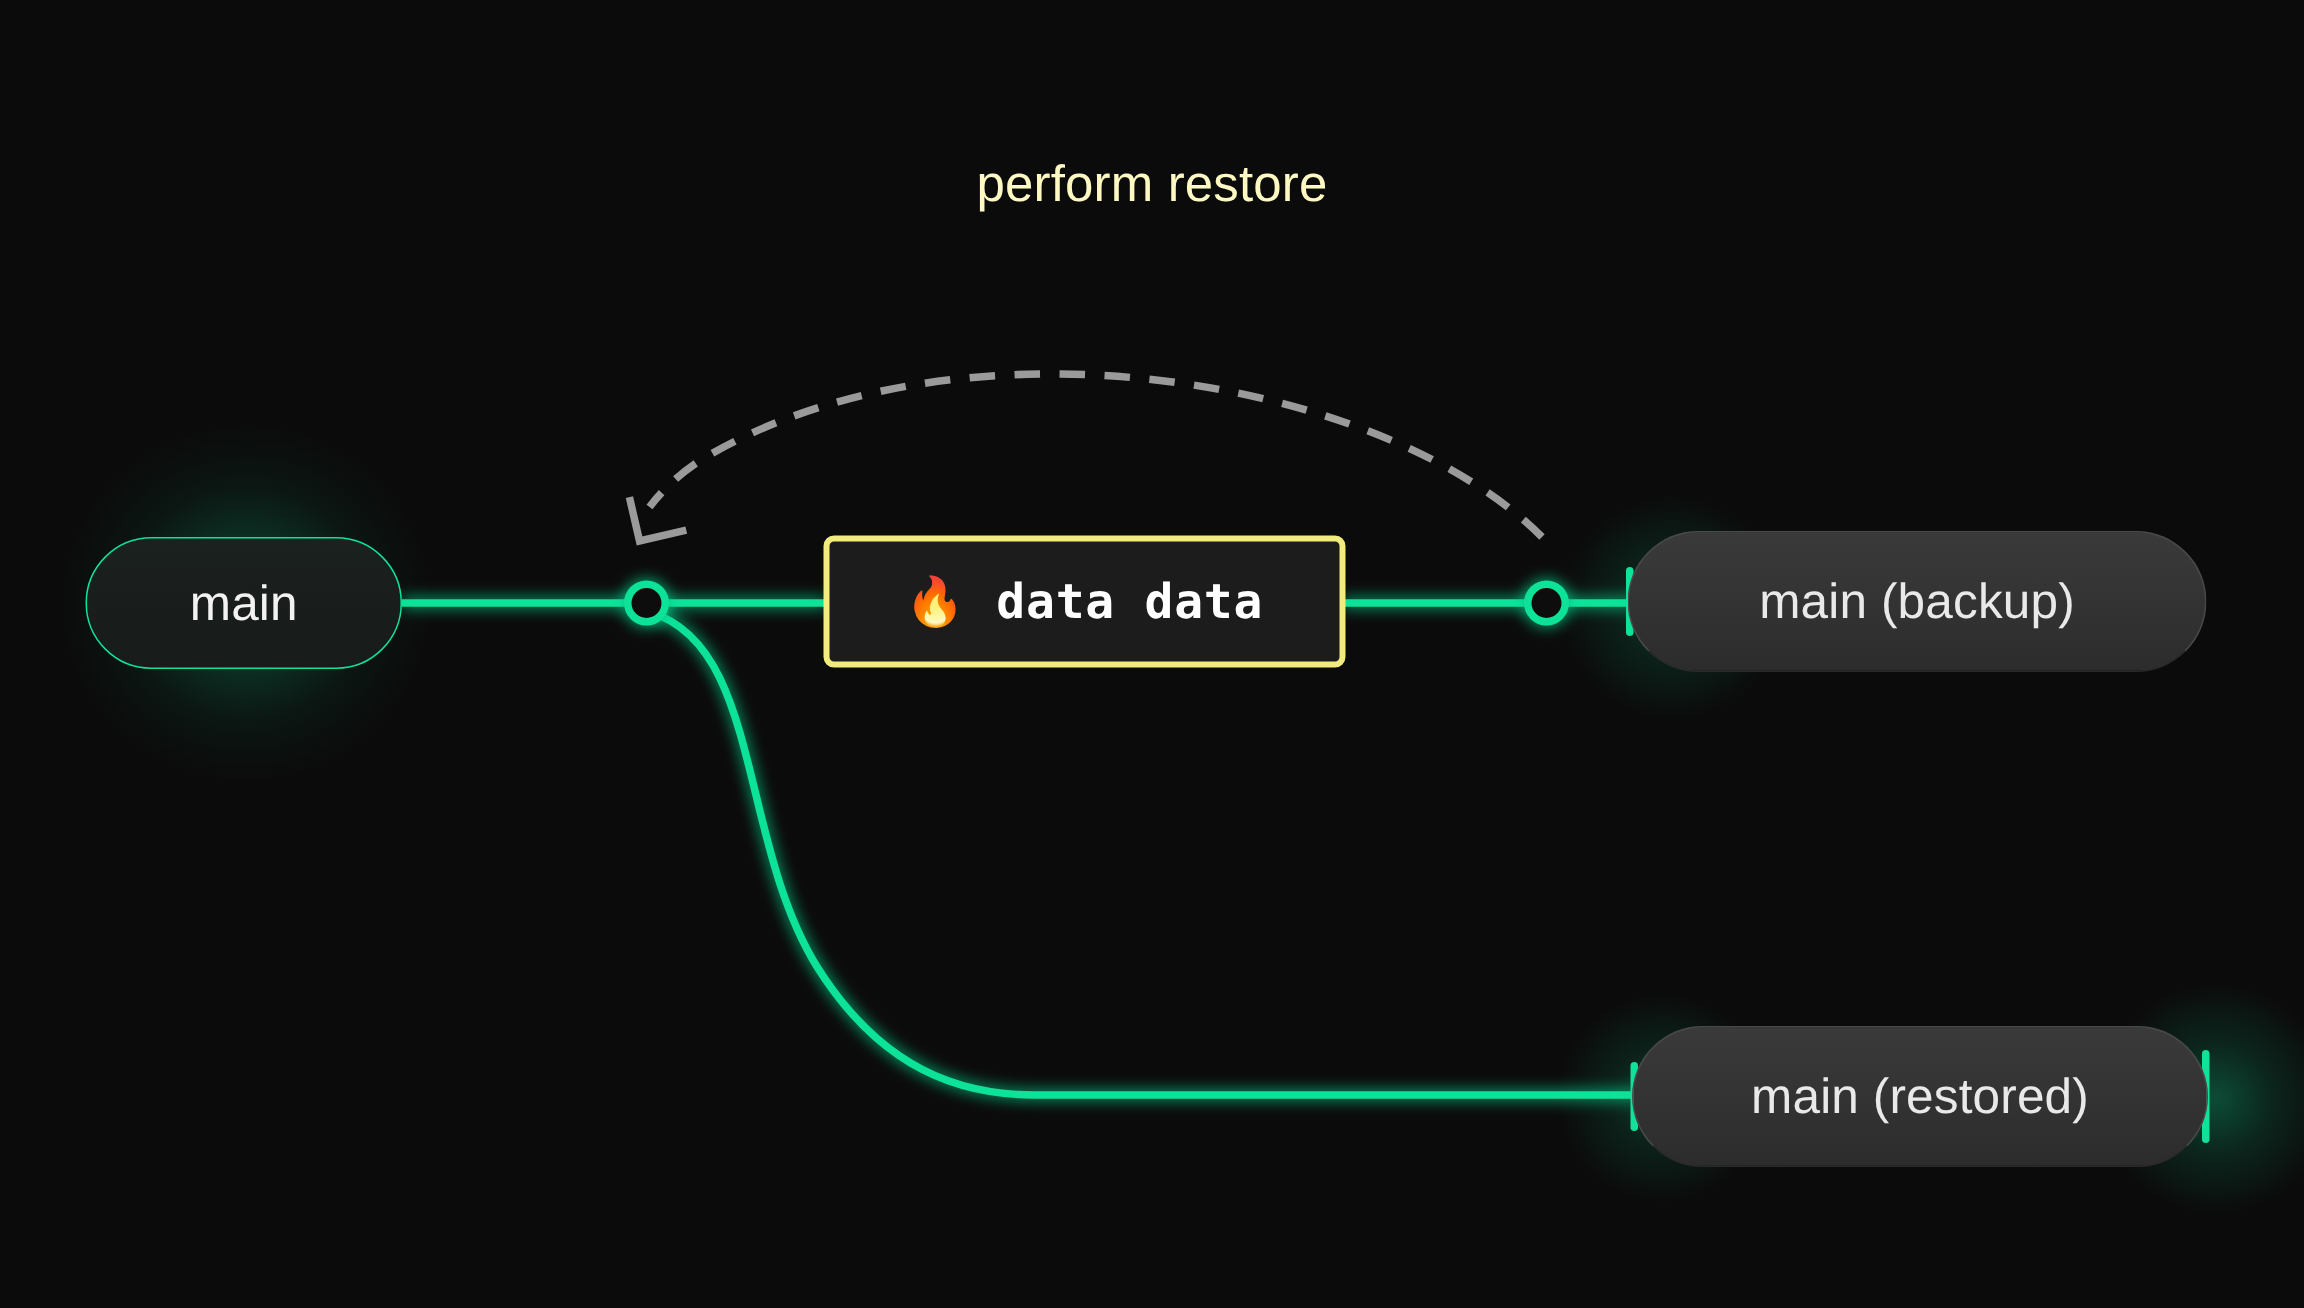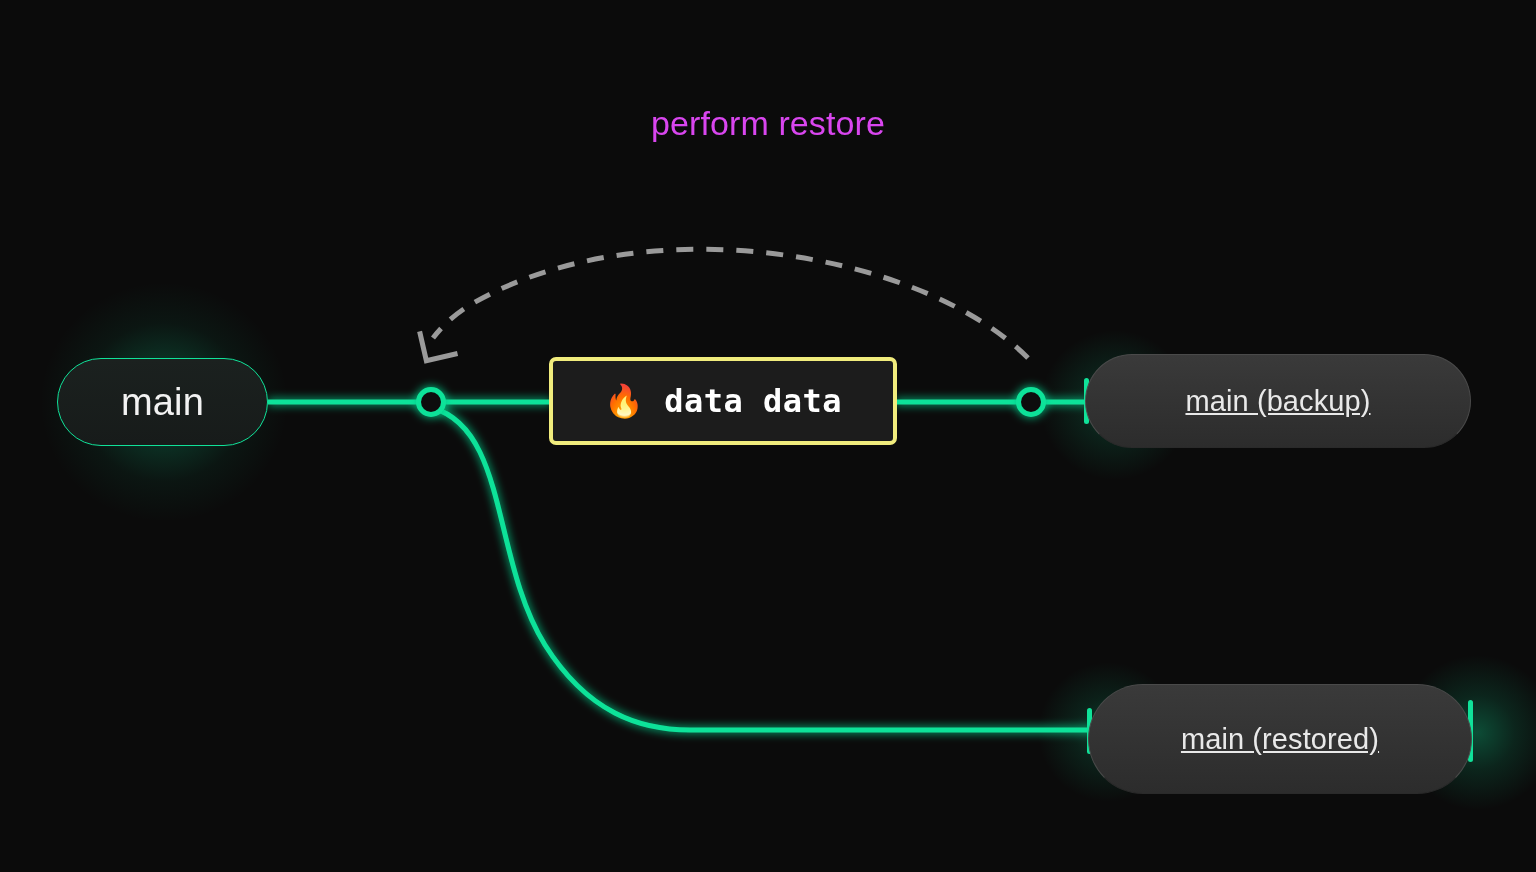--- a/index.html
+++ b/index.html
@@ -88,46 +88,45 @@
     white-space: nowrap;
   }
 
   .pill-main {
     left: 57px;
     top: 358px;
     width: 211px;
     height: 88px;
     background: linear-gradient(180deg, #1b211f 0%, #171b1a 100%);
     border: 1.6px solid #10e299;
-    font-size: 38px;
+    font-size: 33px;
     letter-spacing: 0.1px;
   }
 
   .pill-grey {
     background: linear-gradient(180deg, #3a3a3a 0%, #2c2c2c 100%);
     border: 1px solid #4a4a4a;
     border-bottom-color: #2a2a2a;
-    font-size: 29px;
+    font-size: 33px;
     letter-spacing: 0.1px;
     color: #e9e9e9;
-    text-decoration: underline;
   }
 
   .pill-backup {
     left: 1085px;
     top: 354px;
     width: 386px;
     height: 94px;
   }
 
   .pill-restored {
     left: 1088px;
     top: 684px;
     width: 384px;
-    height: 110px;
+    height: 94px;
   }
 
   
   .rim {
     position: absolute;
     width: 5px;
     border-radius: 3px;
     background: #10e299;
     filter: blur(0.4px);
     pointer-events: none;
@@ -163,21 +162,21 @@
     font-family: "DejaVu Sans", sans-serif;
   }
 
   
   .caption {
     position: absolute;
     left: 468px;
     top: 100px;
     width: 600px;
     text-align: center;
-    color: #d946ef;
+    color: #fef9c3;
     font-size: 34px;
     line-height: 47px;
     letter-spacing: 0.1px;
   }
   .caption span { display: block; }
 </style>
 </head>
 <body>
 
 <div id="stage">

